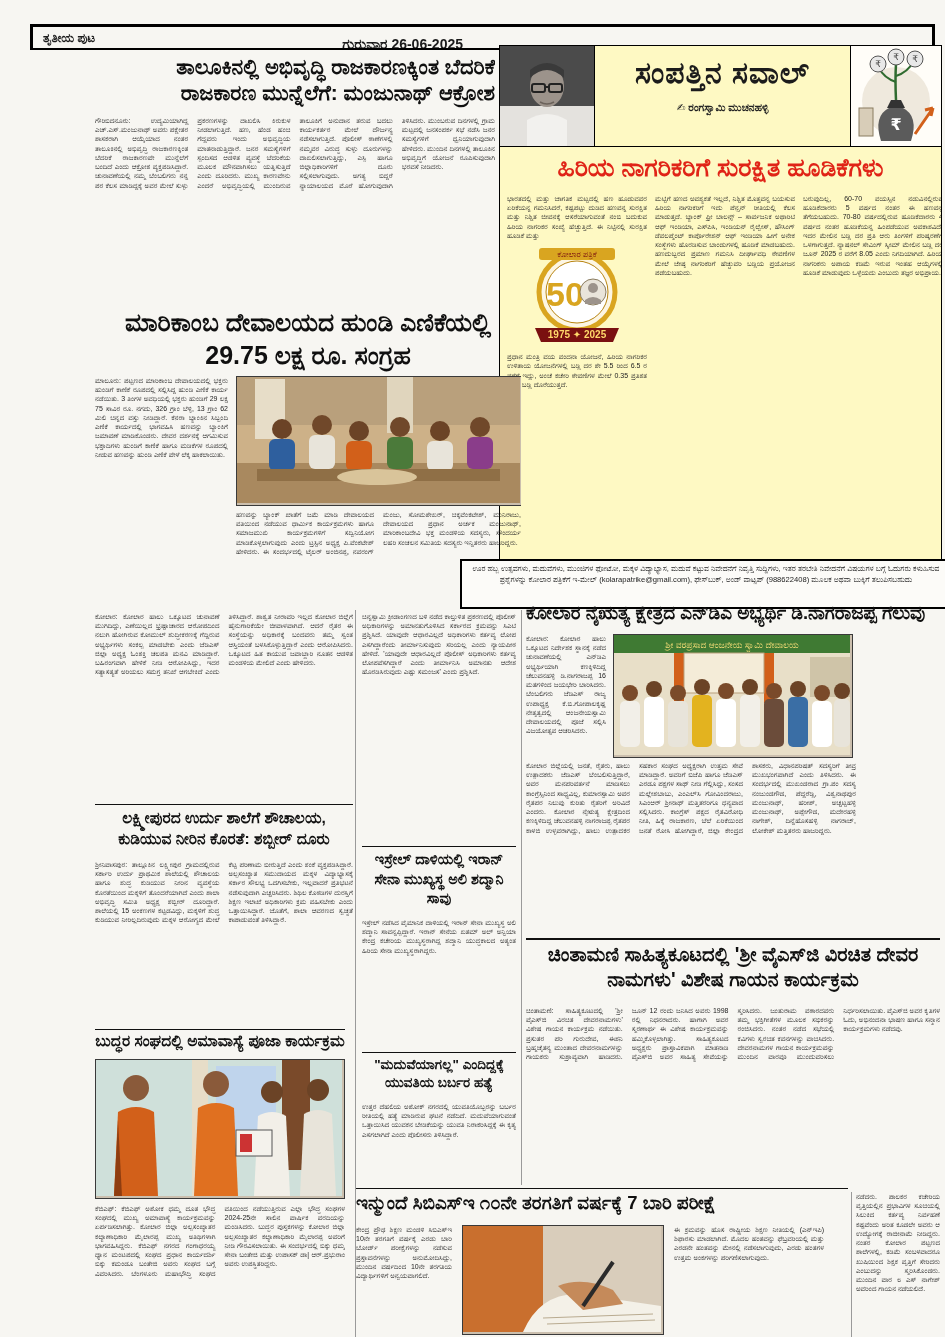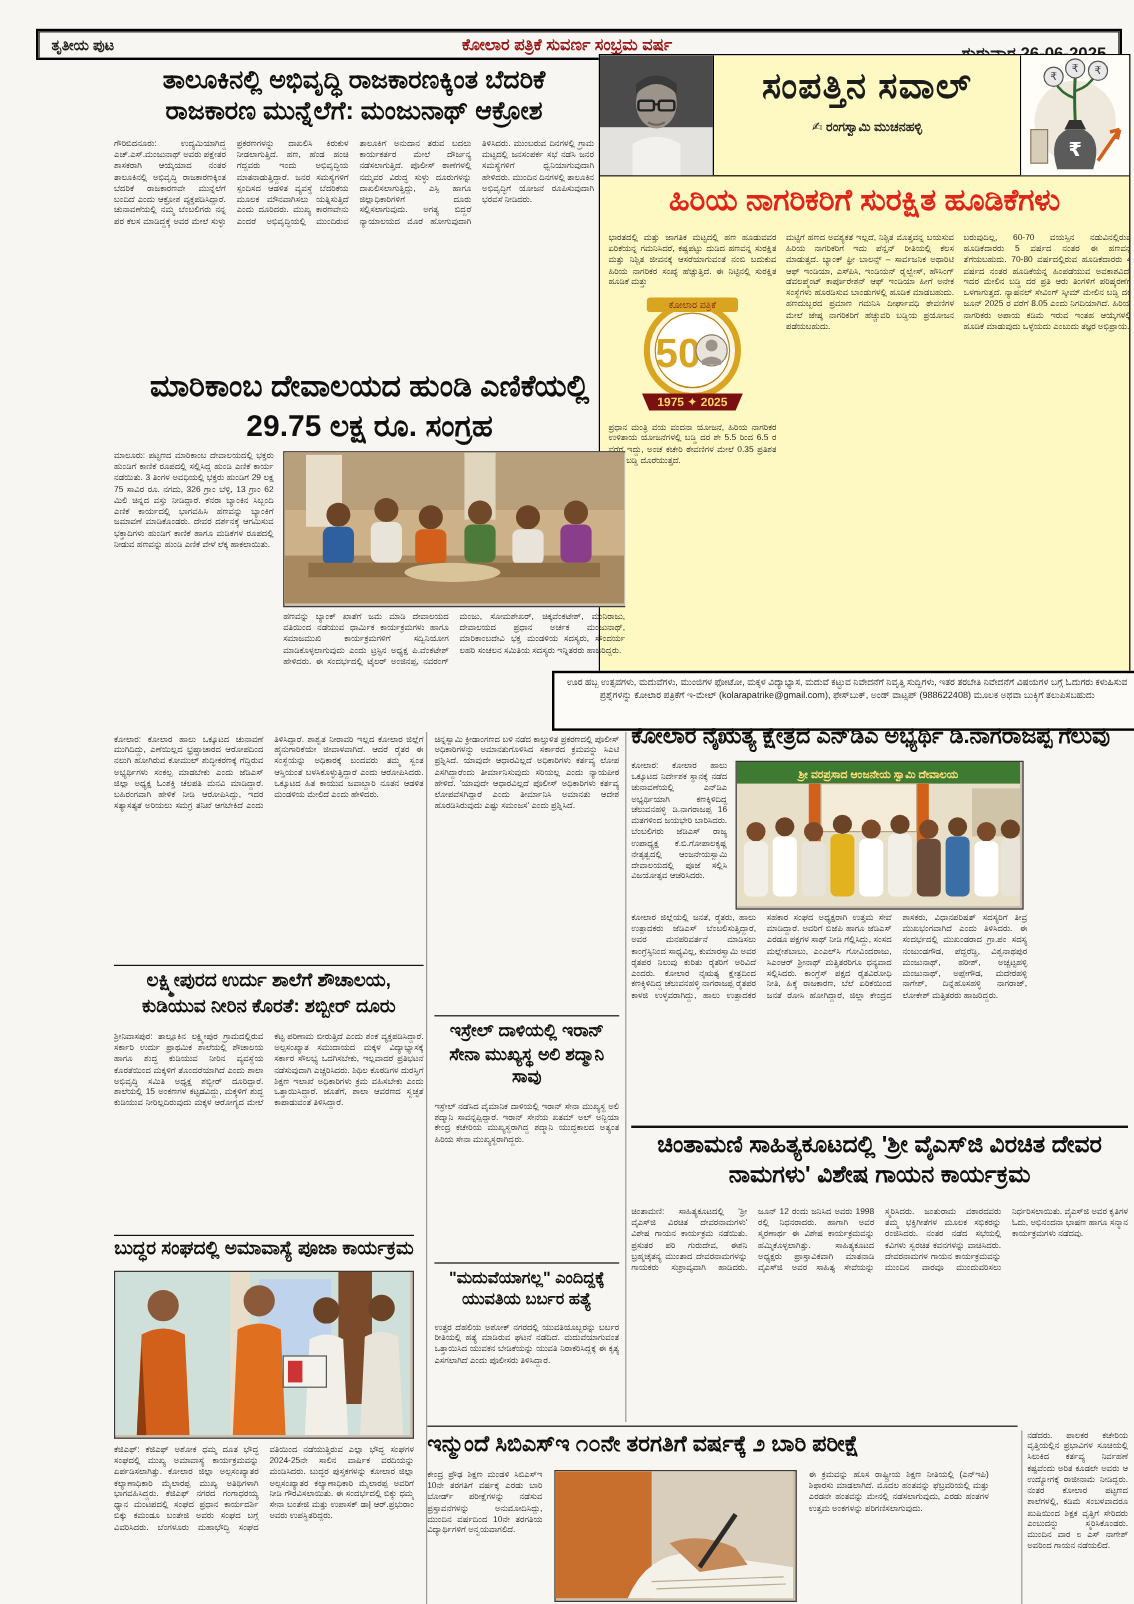--- a/index.html
+++ b/index.html
@@ -16,21 +16,21 @@
   .hl{font-weight:bold;text-align:center;color:#101010;}
   .body-txt{font-size:7px;line-height:1.32;text-align:justify;color:#222;}
   .cols2{column-count:2;column-gap:9px;}
   .cols3{column-count:3;column-gap:9px;}
   .cols4{column-count:4;column-gap:9px;}
   .rule-h{position:absolute;background:#111;height:1px;}
   .rule-v{position:absolute;background:#9a9a9a;width:1px;}
   .photo{border:1px solid #3a3a3a;background:#cbbfae;}
   
   #a1{left:95px;top:54px;width:400px;height:250px;}
-  #a1 .hl{font-size:21px;line-height:1.25;height:56px;}
+  #a1 .hl{font-size:21px;line-height:1.25;height:56px;text-align:right;}
   #a1 .body-txt{margin-top:6px;height:182px;}
   
   #feat{left:499px;top:45px;width:441px;height:515px;border:1px solid #000;background:#fef9c3;}
   #feat-head{display:flex;height:100px;border-bottom:1px solid #000;}
   .feat-portrait{width:94px;height:100px;flex:none;border-right:1px solid #000;background:#777;}
   .feat-mid{flex:1;text-align:center;padding-top:10px;}
   .feat-title{font-size:30px;font-weight:bold;letter-spacing:1px;}
   .feat-byline{font-size:10.5px;font-weight:bold;margin-top:10px;color:#222;}
   .feat-illus{width:90px;height:100px;flex:none;border-left:1px solid #000;background:#fff;}
   #feat-hl{font-size:25px;color:#e02417;margin:7px 4px 4px 4px;line-height:1.1;height:32px;}
@@ -55,21 +55,21 @@
   #a4 .body-txt{margin-top:4px;height:140px;}
   
   #a5{left:362px;top:608px;width:154px;height:234px;}
   #a5 .hl{font-size:14.5px;line-height:1.35;height:62px;}
   #a5 .body-txt{margin-top:4px;height:164px;}
   
   #a6{left:526px;top:602px;width:414px;height:336px;}
   #a6 .hl{font-size:18.5px;height:28px;text-align:left;}
   #a6-row1{display:flex;gap:7px;margin-top:4px;height:122px;}
   #a6-c1{width:80px;flex:none;height:122px;}
-  #a6-photo{width:238px;height:122px;flex:none;font-weight:bold;}
+  #a6-photo{width:238px;height:122px;flex:none;}
   #a6-row2{margin-top:5px;width:330px;height:172px;}
   
   #a7{left:95px;top:808px;width:258px;height:220px;}
   #a7 .hl{font-size:15.5px;line-height:1.35;height:48px;}
   #a7 .body-txt{margin-top:4px;height:164px;}
   
   #a8{left:362px;top:850px;width:154px;height:198px;}
   #a8 .hl{font-size:14.5px;line-height:1.35;height:64px;}
   #a8 .body-txt{margin-top:4px;height:126px;}
   
@@ -95,21 +95,20 @@
   #a12-c2{width:150px;flex:none;height:108px;}
 </style>
 </head>
 <body>
 
 <div class="page">
 
   <div class="abs" id="masthead">
     <div class="inner">
       <div class="mh-left">ತೃತೀಯ ಪುಟ</div>
-      <div class="mh-center">ಕೋಲಾರ ಪತ್ರಿಕೆ ಸುವರ್ಣ ಸಂಭ್ರಮ ವರ್ಷ</div>
       <div class="mh-right">ಗುರುವಾರ 26-06-2025</div>
     </div>
   </div>
 
   <div class="abs" id="a1">
     <div class="hl">ತಾಲೂಕಿನಲ್ಲಿ ಅಭಿವೃದ್ಧಿ ರಾಜಕಾರಣಕ್ಕಿಂತ ಬೆದರಿಕೆ ರಾಜಕಾರಣ ಮುನ್ನೆಲೆಗೆ: ಮಂಜುನಾಥ್ ಆಕ್ರೋಶ</div>
     <div class="body-txt cols4">ಗೌರಿಬಿದನೂರು: ಉದ್ಯಮಿಯಾಗಿದ್ದ ಎಚ್.ಎಸ್.ಮಂಜುನಾಥ್ ಅವರು ಪಕ್ಷೇತರ ಶಾಸಕರಾಗಿ ಆಯ್ಕೆಯಾದ ನಂತರ ತಾಲೂಕಿನಲ್ಲಿ ಅಭಿವೃದ್ಧಿ ರಾಜಕಾರಣಕ್ಕಿಂತ ಬೆದರಿಕೆ ರಾಜಕಾರಣವೇ ಮುನ್ನೆಲೆಗೆ ಬಂದಿದೆ ಎಂದು ಆಕ್ರೋಶ ವ್ಯಕ್ತಪಡಿಸಿದ್ದಾರೆ. ಚುನಾವಣೆಯಲ್ಲಿ ನಮ್ಮ ಬೆಂಬಲಿಗರು ನನ್ನ ಪರ ಕೆಲಸ ಮಾಡಿದ್ದಕ್ಕೆ ಅವರ ಮೇಲೆ ಸುಳ್ಳು ಪ್ರಕರಣಗಳನ್ನು ದಾಖಲಿಸಿ ಕಿರುಕುಳ ನೀಡಲಾಗುತ್ತಿದೆ. ಹಣ, ಹೆಂಡ ಹಂಚಿ ಗೆದ್ದವರು ಇಂದು ಅಭಿವೃದ್ಧಿಯ ಮಾತನಾಡುತ್ತಿದ್ದಾರೆ. ಜನರ ಸಮಸ್ಯೆಗಳಿಗೆ ಸ್ಪಂದಿಸದ ಆಡಳಿತ ವ್ಯವಸ್ಥೆ ಬೆದರಿಕೆಯ ಮೂಲಕ ಮೌನವಾಗಿಸಲು ಯತ್ನಿಸುತ್ತಿದೆ ಎಂದು ದೂರಿದರು. ಮುಖ್ಯ ಕಾರಣವೇನು ಎಂದರೆ ಅಭಿವೃದ್ಧಿಯಲ್ಲಿ ಮುಂದಿರುವ ತಾಲೂಕಿಗೆ ಅನುದಾನ ತರುವ ಬದಲು ಕಾರ್ಯಕರ್ತರ ಮೇಲೆ ದೌರ್ಜನ್ಯ ನಡೆಸಲಾಗುತ್ತಿದೆ. ಪೊಲೀಸ್ ಠಾಣೆಗಳಲ್ಲಿ ನಮ್ಮವರ ವಿರುದ್ಧ ಸುಳ್ಳು ದೂರುಗಳನ್ನು ದಾಖಲಿಸಲಾಗುತ್ತಿದ್ದು, ಎಸ್ಪಿ ಹಾಗೂ ಜಿಲ್ಲಾಧಿಕಾರಿಗಳಿಗೆ ದೂರು ಸಲ್ಲಿಸಲಾಗುವುದು. ಅಗತ್ಯ ಬಿದ್ದರೆ ನ್ಯಾಯಾಲಯದ ಮೊರೆ ಹೋಗುವುದಾಗಿ ತಿಳಿಸಿದರು. ಮುಂಬರುವ ದಿನಗಳಲ್ಲಿ ಗ್ರಾಮ ಮಟ್ಟದಲ್ಲಿ ಜನಸಂಪರ್ಕ ಸಭೆ ನಡೆಸಿ ಜನರ ಸಮಸ್ಯೆಗಳಿಗೆ ಧ್ವನಿಯಾಗುವುದಾಗಿ ಹೇಳಿದರು. ಮುಂದಿನ ದಿನಗಳಲ್ಲಿ ತಾಲೂಕಿನ ಅಭಿವೃದ್ಧಿಗೆ ಯೋಜನೆ ರೂಪಿಸುವುದಾಗಿ ಭರವಸೆ ನೀಡಿದರು.</div>
   </div>
 
   <div class="abs" id="feat">
@@ -305,21 +304,21 @@
     </div>
     <div class="body-txt cols2">ಕೆಜಿಎಫ್: ಕೆಜಿಎಫ್ ಅಶೋಕ ಧಮ್ಮ ದೂತ ಭೌದ್ಧ ಸಂಘದಲ್ಲಿ ಮುಖ್ಯ ಅಮಾವಾಸ್ಯೆ ಕಾರ್ಯಕ್ರಮವನ್ನು ಏರ್ಪಡಿಸಲಾಗಿತ್ತು. ಕೋಲಾರ ಜಿಲ್ಲಾ ಅಲ್ಪಸಂಖ್ಯಾತರ ಕಲ್ಯಾಣಾಧಿಕಾರಿ ಮೈಲಾರಪ್ಪ ಮುಖ್ಯ ಅತಿಥಿಗಳಾಗಿ ಭಾಗವಹಿಸಿದ್ದರು. ಕೆಜಿಎಫ್ ನಗರದ ಗಂಗಾಧರಯ್ಯ ಧ್ಯಾನ ಮಂಟಪದಲ್ಲಿ ಸಂಘದ ಪ್ರಧಾನ ಕಾರ್ಯದರ್ಶಿ ಬಿಕ್ಕು ಕಮಂಡೂ ಬಂತೇಜಿ ಅವರು ಸಂಘದ ಬಗ್ಗೆ ವಿವರಿಸಿದರು. ಬೆಂಗಳೂರು ಮಹಾಭೌದ್ಧಿ ಸಂಘದ ವತಿಯಿಂದ ನಡೆಯುತ್ತಿರುವ ಎಲ್ಲಾ ಭೌದ್ಧ ಸಂಘಗಳ 2024-25ನೇ ಸಾಲಿನ ವಾರ್ಷಿಕ ವರದಿಯನ್ನು ಮಂಡಿಸಿದರು. ಬುದ್ಧರ ಪುಸ್ತಕಗಳನ್ನು ಕೋಲಾರ ಜಿಲ್ಲಾ ಅಲ್ಪಸಂಖ್ಯಾತರ ಕಲ್ಯಾಣಾಧಿಕಾರಿ ಮೈಲಾರಪ್ಪ ಅವರಿಗೆ ನೀಡಿ ಗೌರವಿಸಲಾಯಿತು. ಈ ಸಂದರ್ಭದಲ್ಲಿ ಬಿಕ್ಕು ಧಮ್ಮ ಸೇನಾ ಬಂತೇಜಿ ಮತ್ತು ಉಪಾಸಕ್ ಡಾ| ಆರ್.ಪ್ರಭುರಾಂ ಅವರು ಉಪಸ್ಥಿತರಿದ್ದರು.</div>
   </div>
 
   <div class="abs" id="a11">
     <div class="hl">"ಮದುವೆಯಾಗಲ್ಲ" ಎಂದಿದ್ದಕ್ಕೆ ಯುವತಿಯ ಬರ್ಬರ ಹತ್ಯೆ</div>
     <div class="body-txt">ಉತ್ತರ ದೆಹಲಿಯ ಅಶೋಕ್ ನಗರದಲ್ಲಿ ಯುವತಿಯೊಬ್ಬರನ್ನು ಬರ್ಬರ ರೀತಿಯಲ್ಲಿ ಹತ್ಯೆ ಮಾಡಿರುವ ಘಟನೆ ನಡೆದಿದೆ. ಮದುವೆಯಾಗುವಂತೆ ಒತ್ತಾಯಿಸಿದ ಯುವಕನ ಬೇಡಿಕೆಯನ್ನು ಯುವತಿ ನಿರಾಕರಿಸಿದ್ದಕ್ಕೆ ಈ ಕೃತ್ಯ ಎಸಗಲಾಗಿದೆ ಎಂದು ಪೊಲೀಸರು ತಿಳಿಸಿದ್ದಾರೆ.</div>
   </div>
 
   <div class="abs" id="a12">
-    <div class="hl">ಇನ್ಮುಂದೆ ಸಿಬಿಎಸ್‌ಇ ೧೦ನೇ ತರಗತಿಗೆ ವರ್ಷಕ್ಕೆ ೨ ಬಾರಿ ಪರೀಕ್ಷೆ</div>
+    <div class="hl">ಇನ್ಮುಂದೆ ಸಿಬಿಎಸ್‌ಇ ೧೦ನೇ ತರಗತಿಗೆ ವರ್ಷಕ್ಕೆ 7 ಬಾರಿ ಪರೀಕ್ಷೆ</div>
     <div id="a12-row">
       <div id="a12-c1" class="body-txt">ಕೇಂದ್ರ ಪ್ರೌಢ ಶಿಕ್ಷಣ ಮಂಡಳಿ ಸಿಬಿಎಸ್‌ಇ 10ನೇ ತರಗತಿಗೆ ವರ್ಷಕ್ಕೆ ಎರಡು ಬಾರಿ ಬೋರ್ಡ್ ಪರೀಕ್ಷೆಗಳನ್ನು ನಡೆಸುವ ಪ್ರಸ್ತಾವನೆಗಳನ್ನು ಅನುಮೋದಿಸಿದ್ದು, ಮುಂದಿನ ವರ್ಷದಿಂದ 10ನೇ ತರಗತಿಯ ವಿದ್ಯಾರ್ಥಿಗಳಿಗೆ ಅನ್ವಯವಾಗಲಿದೆ.</div>
       <div id="a12-photo" class="photo">
         <svg width="198" height="106" viewBox="0 0 198 106" preserveAspectRatio="none">
           <rect width="198" height="106" fill="#d9cdbb"></rect>
           <rect x="0" y="0" width="80" height="106" fill="#c96f2e"></rect>
           <path d="M60 106 Q80 60 130 70 L198 80 L198 106 Z" fill="#f4f1e8"></path>
           <path d="M95 60 Q120 50 150 64 L160 78 L120 84 Z" fill="#c58a5a"></path>
           <line x1="150" y1="36" x2="120" y2="80" stroke="#2a2a2a" stroke-width="4"></line>
           <line x1="80" y1="92" x2="190" y2="88" stroke="#b9ab90" stroke-width="1"></line>

